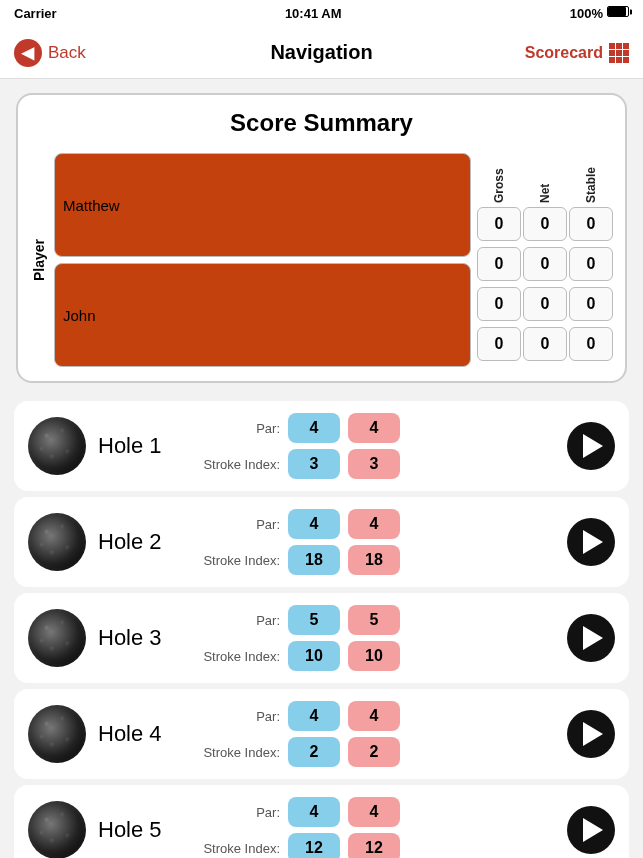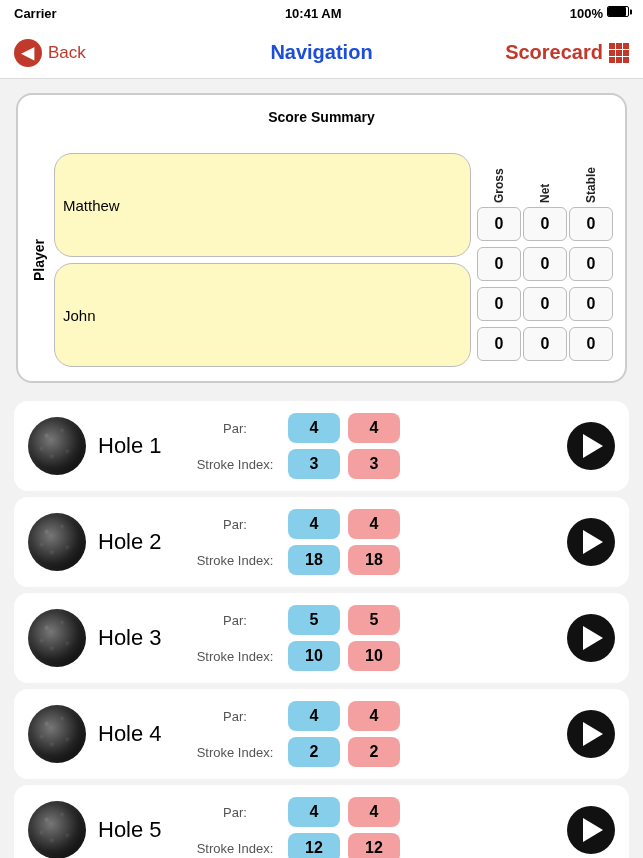--- a/index.html
+++ b/index.html
@@ -79,31 +79,31 @@
       display: flex;
       align-items: center;
       justify-content: center;
       color: #fff;
       font-size: 16px;
       font-weight: bold;
     }
     .nav-title {
       font-size: 20px;
       font-weight: 700;
-      color: #1d4ed8;
+      color: #000000;
       position: absolute;
       left: 50%;
       transform: translateX(-50%);
     }
     .nav-scorecard {
       display: flex;
       align-items: center;
       gap: 6px;
       color: #c0392b;
-      font-size: 20px;
+      font-size: 16px;
       font-weight: 600;
       cursor: pointer;
     }
     .scorecard-grid-icon {
       display: grid;
       grid-template-columns: repeat(3, 6px);
       grid-template-rows: repeat(3, 6px);
       gap: 1px;
     }
     .scorecard-grid-icon span {
@@ -119,41 +119,41 @@
       background: #f2f2f2;
     }
     .score-summary-box {
       background: #fff;
       border: 2px solid #ccc;
       border-radius: 16px;
       padding: 14px 12px;
     }
     .score-summary-title {
       text-align: center;
-      font-size: 14px;
+      font-size: 24px;
       font-weight: 700;
-      margin-bottom: 28px;
+      margin-bottom: 16px;
     }
     .player-label-vertical {
       display: flex;
       align-items: center;
       justify-content: center;
       writing-mode: vertical-rl;
       transform: rotate(180deg);
       font-size: 14px;
       font-weight: 700;
       min-width: 18px;
     }
     .player-name-input {
       flex: 1;
       border: 1px solid #bbb;
-      border-radius: 18px;
+      border-radius: 8px;
       padding: 5px 8px;
       font-size: 15px;
-      background: #fef9c3;
+      background: #c2410c;
     }
     .ss-player-col {
       display: flex;
       flex-direction: column;
       gap: 6px;
       flex: 1;
     }
     .ss-scores-area {
       display: flex;
       gap: 2px;
@@ -245,21 +245,21 @@
       gap: 6px;
     }
     .hole-stat-row {
       display: flex;
       align-items: center;
       gap: 8px;
     }
     .stat-label {
       font-size: 13px;
       color: #555;
-      text-align: center;
+      text-align: right;
       min-width: 90px;
     }
     .stat-value-blue {
       background: #87ceeb;
       border-radius: 8px;
       min-width: 52px;
       height: 30px;
       display: flex;
       align-items: center;
       justify-content: center;

